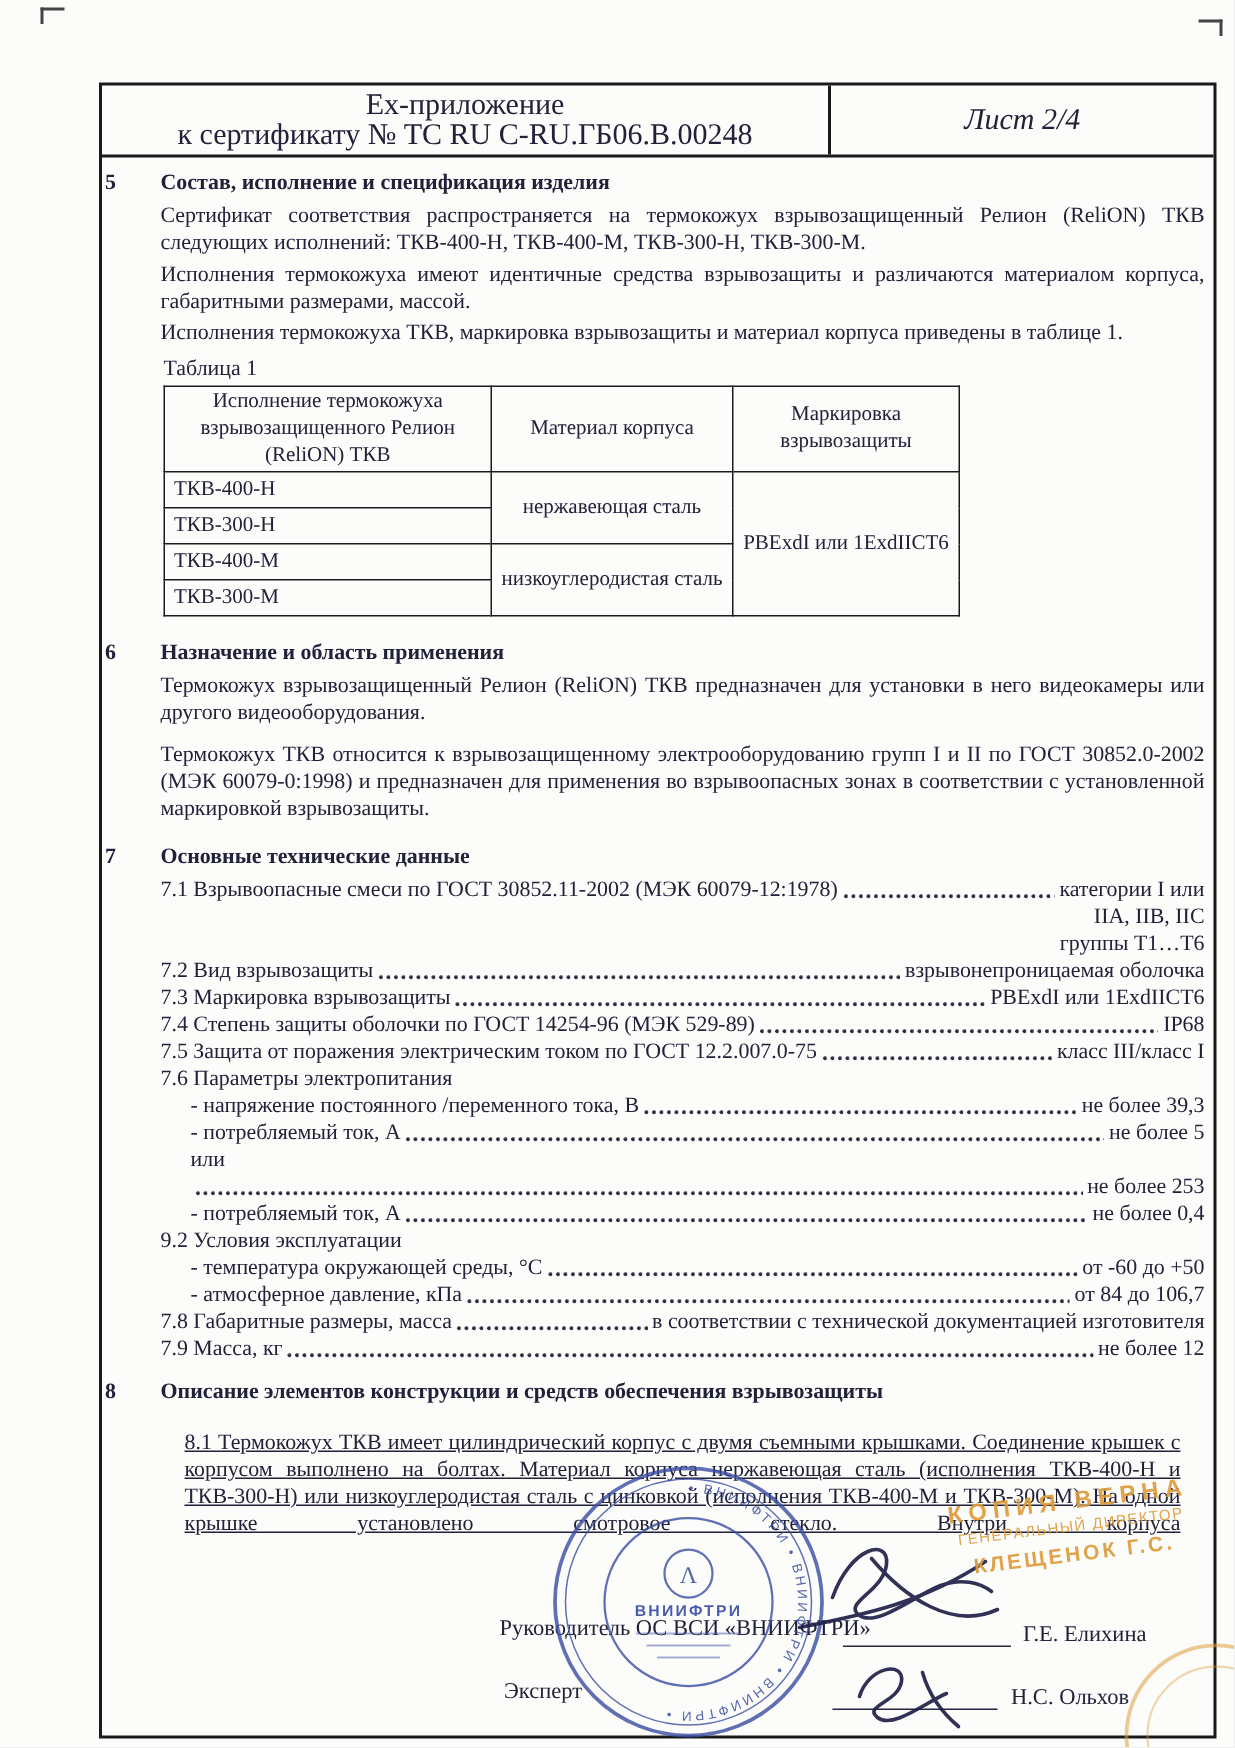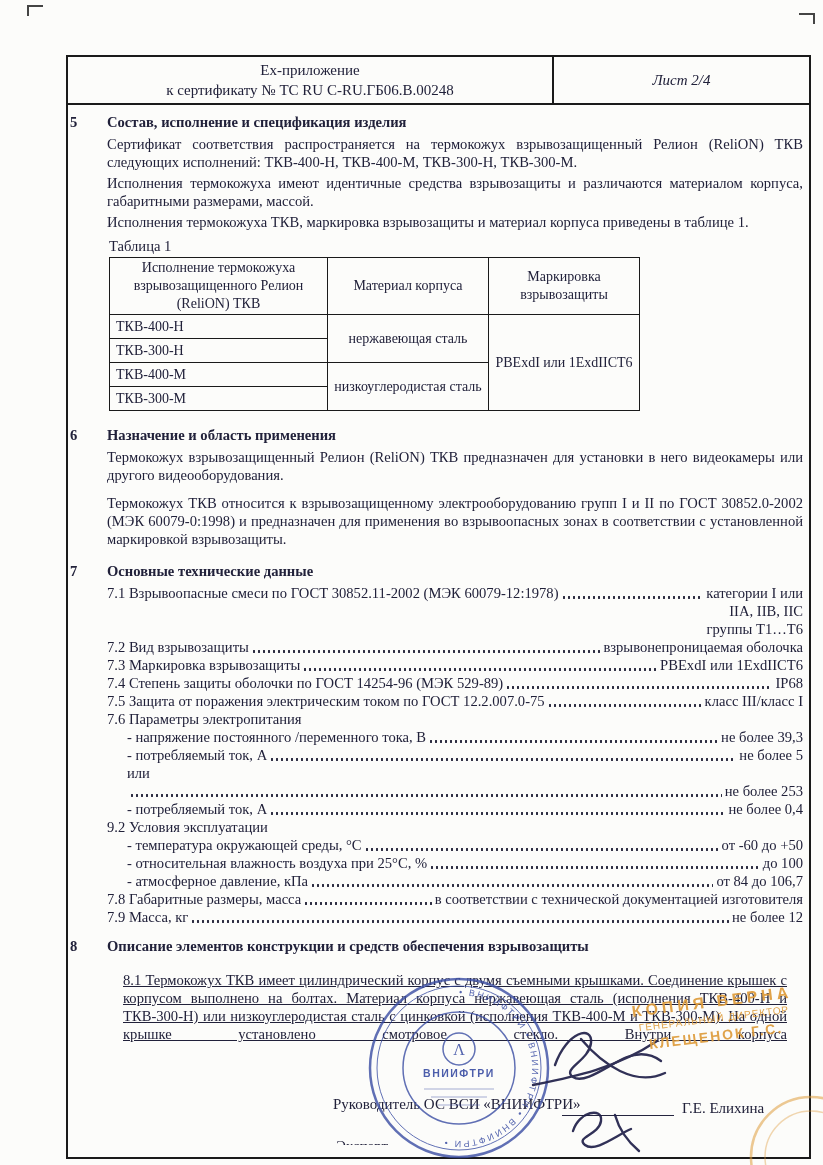--- a/index.html
+++ b/index.html
@@ -2,21 +2,21 @@
 <html><head>
 <meta charset="utf-8">
 <style>
   html,body{margin:0;padding:0;background:#e8e8e8;}
   .page{position:relative;width:823px;height:1165px;background:#fcfcfa;overflow:hidden;
         font-family:"Liberation Serif",serif;color:#21213a;}
   .mark-tl{position:absolute;left:27px;top:5px;width:14px;height:9px;border-left:2px solid #444;border-top:2px solid #444;}
   .mark-tr{position:absolute;left:799px;top:13px;width:14px;height:9px;border-right:2px solid #444;border-top:2px solid #444;}
   .doc-frame{position:absolute;left:66px;top:55px;width:745px;height:1104px;border:2px solid #1a1a1a;box-sizing:border-box;}
   
-  .head-table{display:flex;border-bottom:2px solid #1a1a1a;font-size:15px;}
+  .head-table{display:flex;border-bottom:2px solid #1a1a1a;font-size:20px;}
   .head-left{width:476px;border-right:2px solid #1a1a1a;text-align:center;padding:3px 4px;line-height:20px;}
   .head-right{flex:1;display:flex;align-items:center;justify-content:center;font-style:italic;}
   
   .content{padding:8px 6px 0 2px;overflow:hidden;height:1040px;box-sizing:border-box;font-size:14.6px;line-height:18px;}
   .section{display:flex;margin-bottom:11px;}
   .sec-num{width:37px;font-weight:bold;flex:0 0 37px;}
   .sec-body{flex:1;min-width:0;}
   .sec-title{font-weight:bold;margin-bottom:4px;}
   p.just{margin:0 0 3px 0;text-align:justify;}
   p.just-last{margin:16px;text-align:justify;text-align-last:justify;text-decoration:underline;}
@@ -181,25 +181,20 @@
             <span class="ti-v">не более 0,4</span>
           </div>
 
           <div class="ti">
             <span class="ti-t">9.2 Условия эксплуатации</span>
           </div>
           <div class="ti ind">
             <span class="ti-t">- температура окружающей среды, °С</span>
             <span class="dots"></span>
             <span class="ti-v">от -60 до +50</span>
-          </div>
-          <div class="ti ind">
-            <span class="ti-t">- относительная влажность воздуха при 25°С, %</span>
-            <span class="dots"></span>
-            <span class="ti-v">до 100</span>
           </div>
           <div class="ti ind">
             <span class="ti-t">- атмосферное давление, кПа</span>
             <span class="dots"></span>
             <span class="ti-v">от 84 до 106,7</span>
           </div>
 
           <div class="ti">
             <span class="ti-t">7.8 Габаритные размеры, масса</span>
             <span class="dots"></span>

